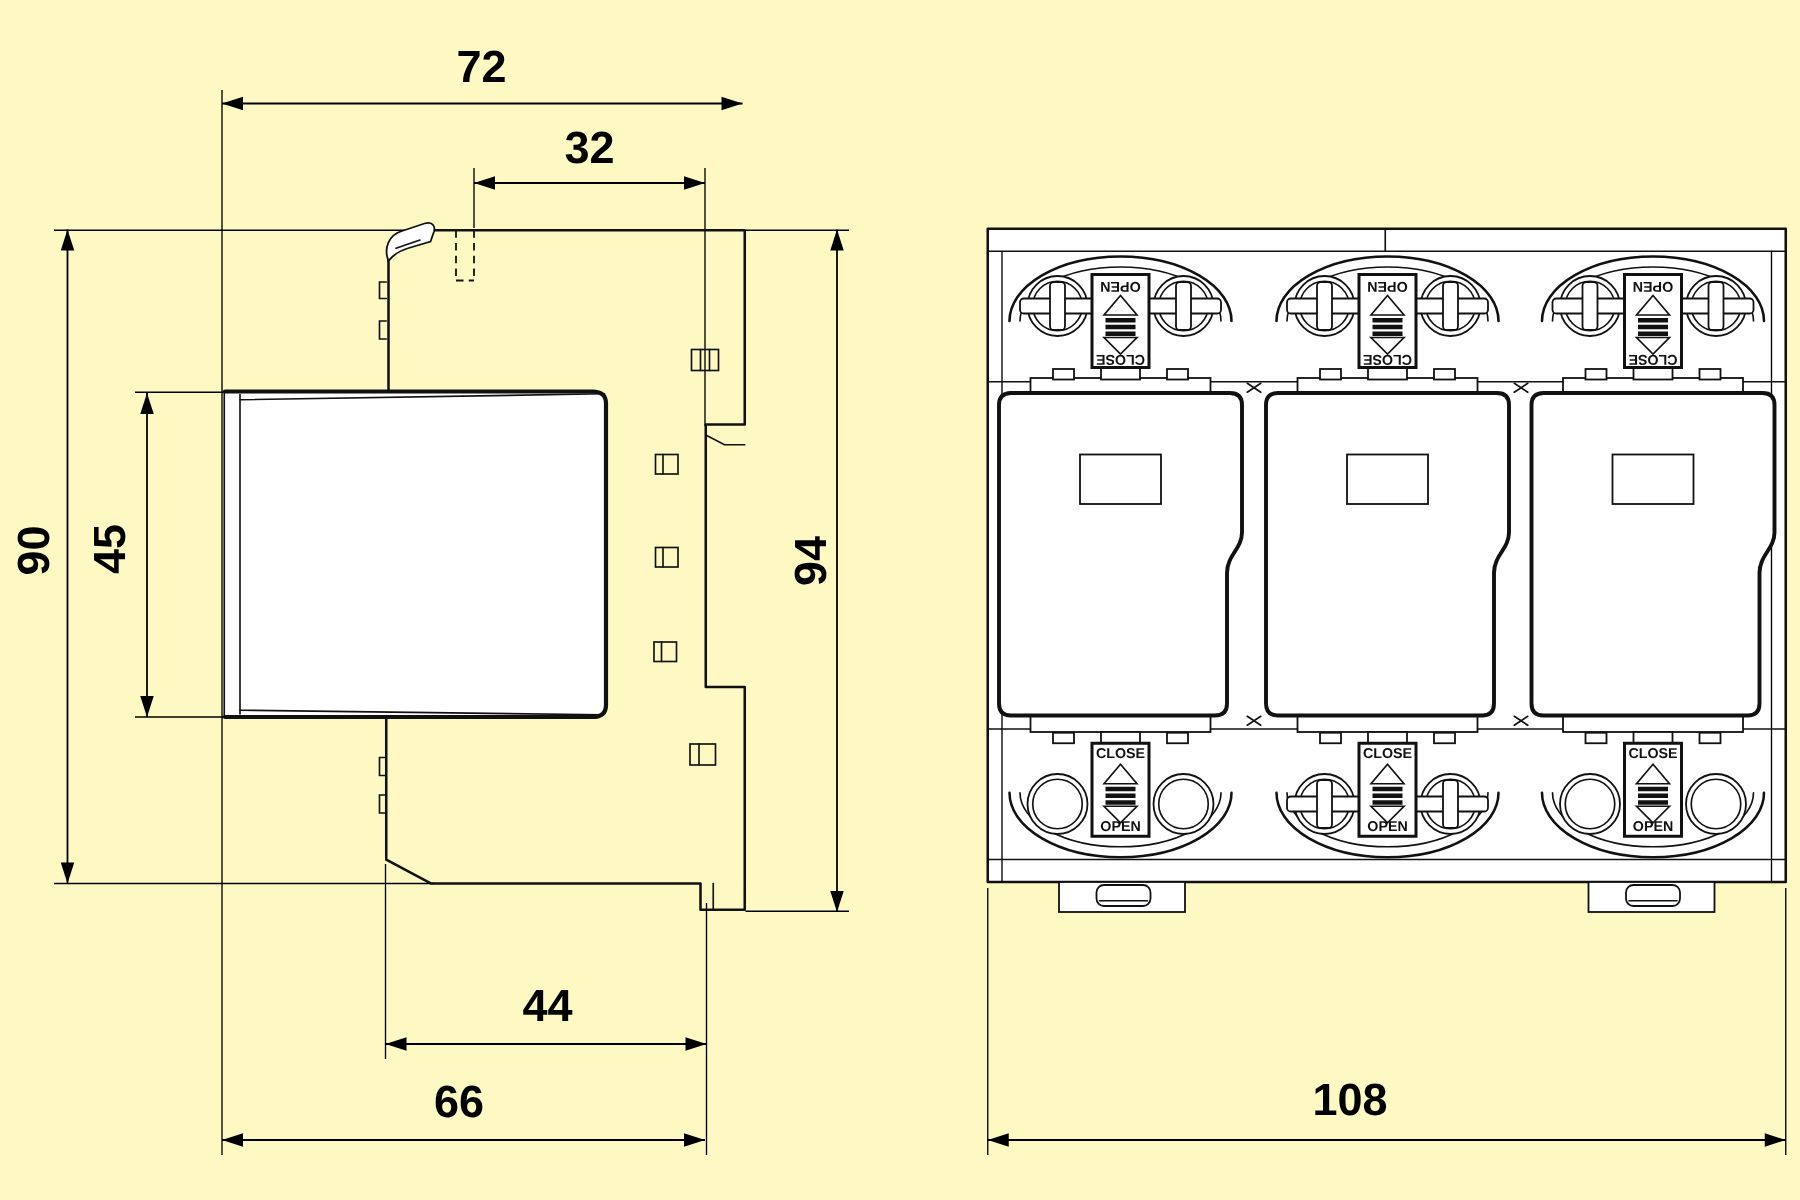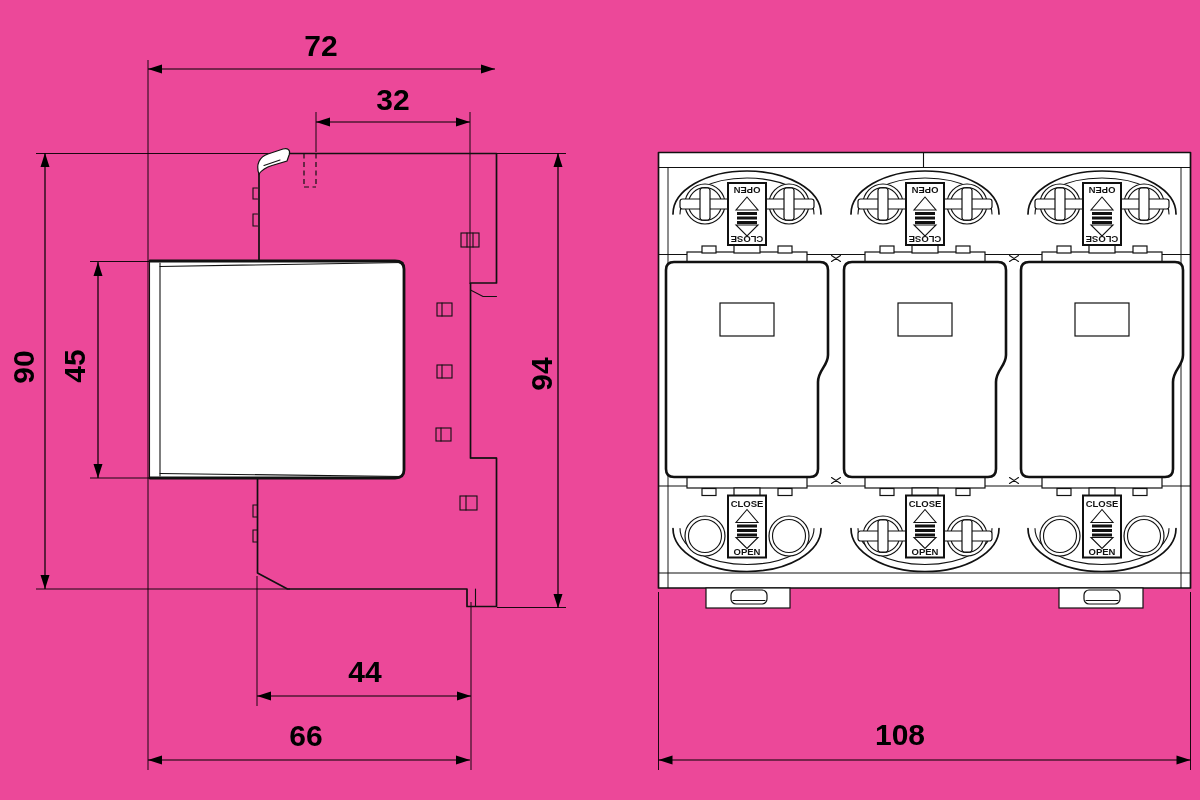--- a/index.html
+++ b/index.html
@@ -1,16 +1,16 @@
 <!DOCTYPE html>
 <html><head>
 <meta charset="utf-8">
 <style>
   html,body{margin:0;padding:0;background:#ffffff;}
-  .canvas{position:relative;width:1200px;height:800px;background:#ec4899;overflow:hidden;}
+  .canvas{position:relative;width:1200px;height:800px;background:#fef9c3;overflow:hidden;}
   svg{position:absolute;inset:0;}
   .ln  {stroke:#111111;stroke-width:1.1;fill:none;stroke-linecap:round;}
   .lnf {stroke:#111111;stroke-width:1.2;fill:#ffffff;}
   .md  {stroke:#111111;stroke-width:1.7;fill:none;stroke-linejoin:round;stroke-linecap:round;}
   .mdf {stroke:#111111;stroke-width:1.7;fill:#ffffff;stroke-linejoin:round;}
   .tk  {stroke:#111111;stroke-width:2.8;fill:none;stroke-linejoin:round;stroke-linecap:round;}
   .tkf {stroke:#111111;stroke-width:2.6;fill:#ffffff;stroke-linejoin:round;}
   .dsh {stroke:#111111;stroke-width:1.2;fill:none;stroke-dasharray:5 3.5;}
   .dim {stroke:#000000;stroke-width:1.2;fill:none;}
   .ext {stroke:#000000;stroke-width:0.9;fill:none;}

